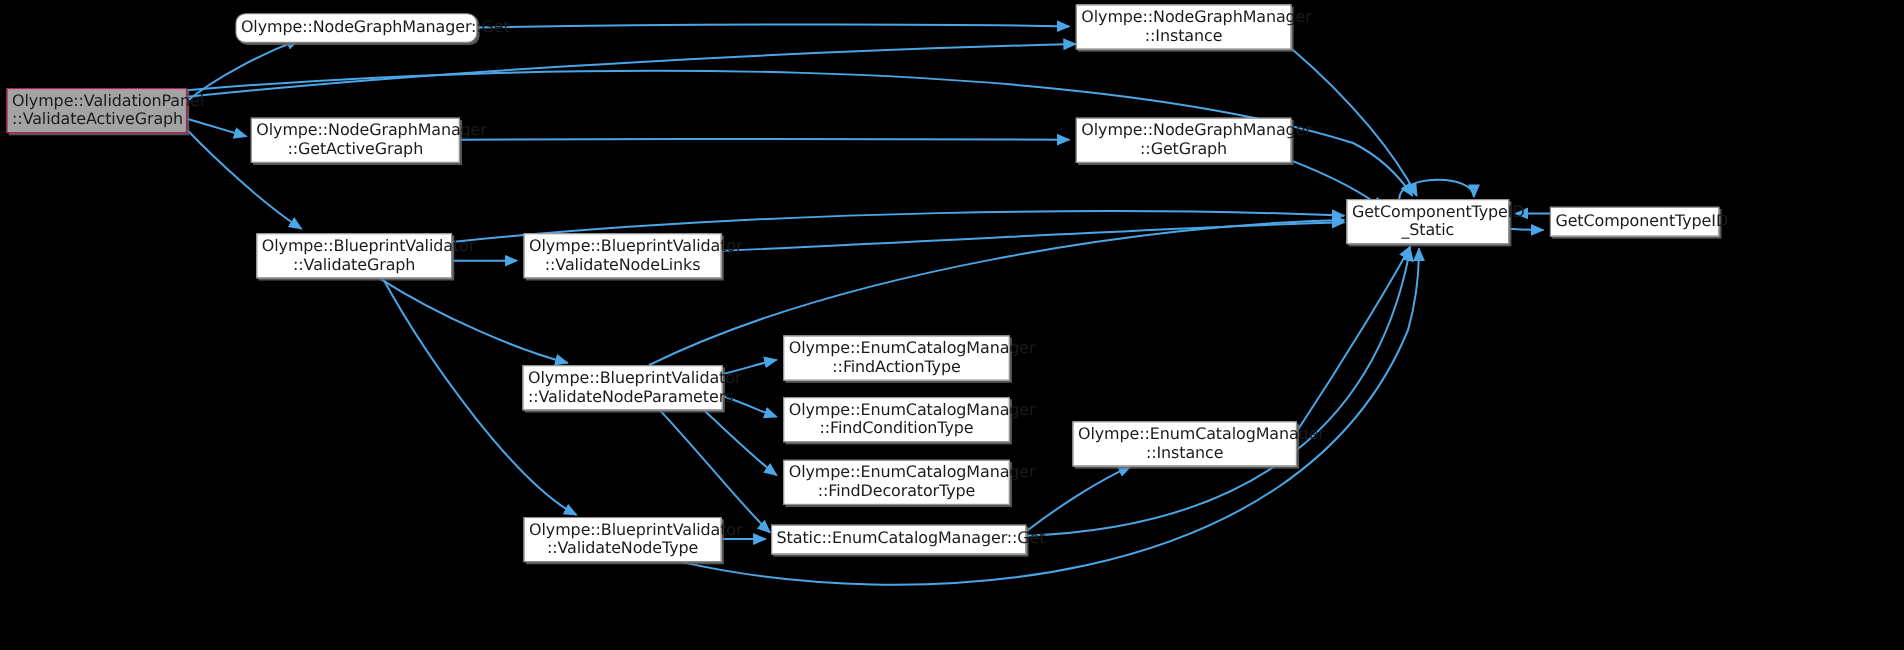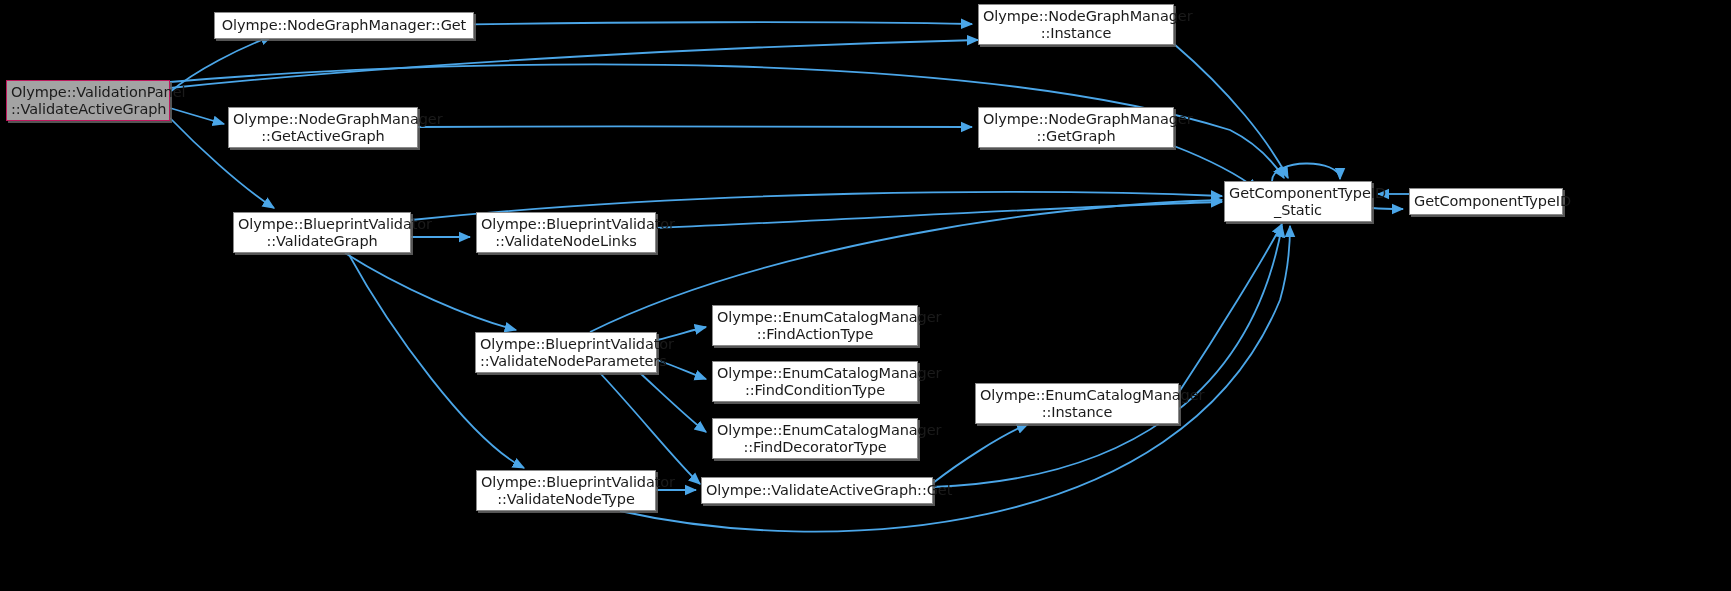--- a/index.html
+++ b/index.html
@@ -84,21 +84,21 @@
         <path d="M656,490 C672,490 685,490 696,490" fill="none" stroke="#4ba6e8" stroke-width="1.8" marker-end="url(#arrow)"></path>
         <path d="M933,483 C960,462 1000,436 1028,424" fill="none" stroke="#4ba6e8" stroke-width="1.8" marker-end="url(#arrow)"></path>
         <path d="M1179,392 C1220,330 1264,258 1282,224" fill="none" stroke="#4ba6e8" stroke-width="1.8" marker-end="url(#arrow)"></path>
         <path d="M933,487 C1120,480 1250,400 1282,226" fill="none" stroke="#4ba6e8" stroke-width="1.8" marker-end="url(#arrow)"></path>
         <path d="M620,511 C820,556 1180,544 1280,300 C1288,272 1290,244 1290,226" fill="none" stroke="#4ba6e8" stroke-width="1.8" marker-end="url(#arrow)"></path>
       </g>
   </svg>
   <div id="node-layer">
       <div class="node highlight" style="left: 6px; top: 80px; width: 164px; height: 41px;"><span class="lbl">Olympe::ValidationPanel
 ::ValidateActiveGraph</span></div>
-      <div class="node" style="left: 214px; top: 12px; width: 260px; height: 27px;"><span class="lbl">Olympe::NodeGraphManager::Get</span></div>
+      <div class="node" style="left: 214px; top: 12px; width: 220px; height: 27px; border-radius: 9px;"><span class="lbl">Olympe::NodeGraphManager::Get</span></div>
       <div class="node" style="left: 978px; top: 4px; width: 196px; height: 41px;"><span class="lbl">Olympe::NodeGraphManager
 ::Instance</span></div>
       <div class="node" style="left: 228px; top: 107px; width: 190px; height: 41px;"><span class="lbl">Olympe::NodeGraphManager
 ::GetActiveGraph</span></div>
       <div class="node" style="left: 978px; top: 107px; width: 196px; height: 41px;"><span class="lbl">Olympe::NodeGraphManager
 ::GetGraph</span></div>
       <div class="node" style="left: 233px; top: 212px; width: 178px; height: 41px;"><span class="lbl">Olympe::BlueprintValidator
 ::ValidateGraph</span></div>
       <div class="node" style="left: 476px; top: 212px; width: 180px; height: 41px;"><span class="lbl">Olympe::BlueprintValidator
 ::ValidateNodeLinks</span></div>
@@ -110,15 +110,15 @@
       <div class="node" style="left: 712px; top: 305px; width: 206px; height: 41px;"><span class="lbl">Olympe::EnumCatalogManager
 ::FindActionType</span></div>
       <div class="node" style="left: 712px; top: 361px; width: 206px; height: 41px;"><span class="lbl">Olympe::EnumCatalogManager
 ::FindConditionType</span></div>
       <div class="node" style="left: 712px; top: 418px; width: 206px; height: 41px;"><span class="lbl">Olympe::EnumCatalogManager
 ::FindDecoratorType</span></div>
       <div class="node" style="left: 975px; top: 383px; width: 204px; height: 41px;"><span class="lbl">Olympe::EnumCatalogManager
 ::Instance</span></div>
       <div class="node" style="left: 476px; top: 470px; width: 180px; height: 41px;"><span class="lbl">Olympe::BlueprintValidator
 ::ValidateNodeType</span></div>
-      <div class="node" style="left: 701px; top: 477px; width: 232px; height: 27px;"><span class="lbl">Olympe::ValidateActiveGraph::Get</span></div>
+      <div class="node" style="left: 701px; top: 477px; width: 232px; height: 27px;"><span class="lbl">Static::EnumCatalogManager::Get</span></div>
     </div>
 </div>
 
 </body></html>

